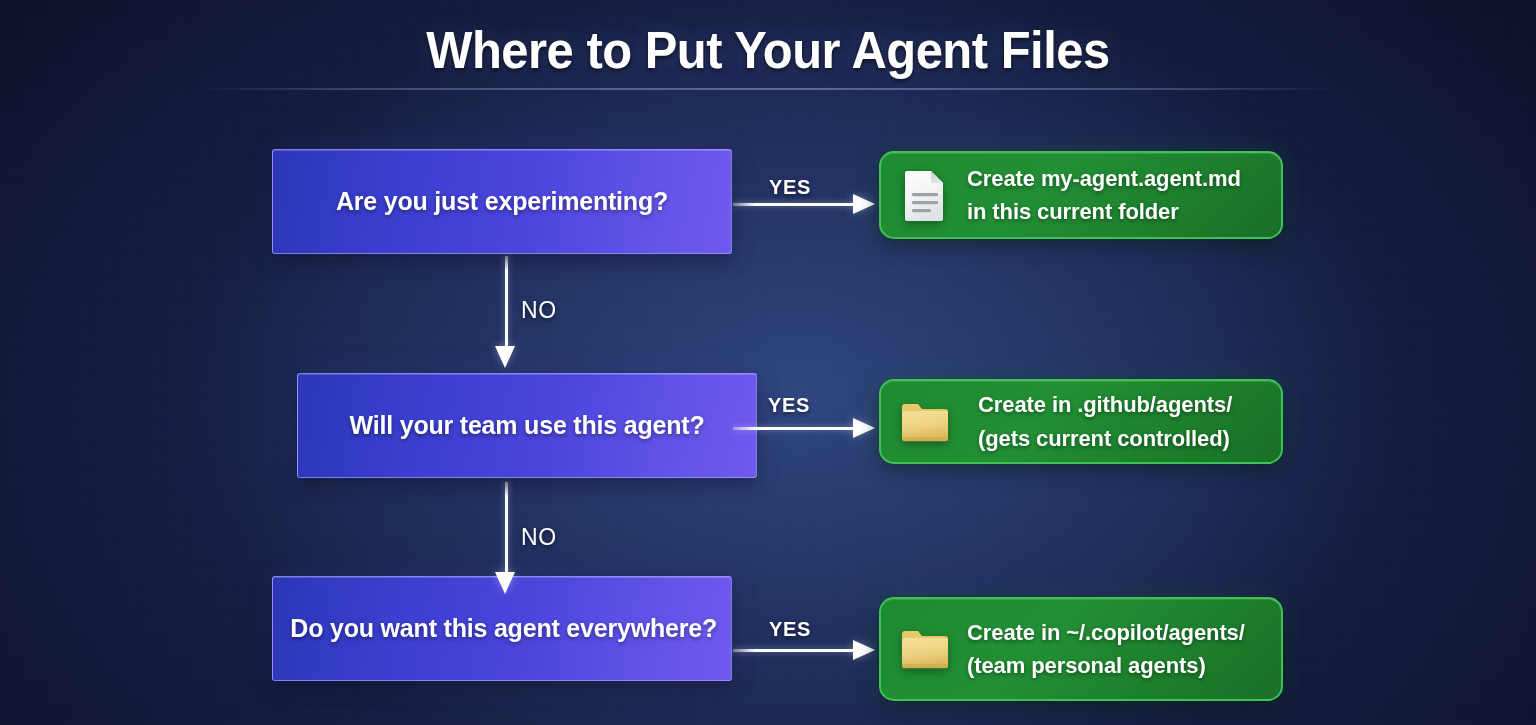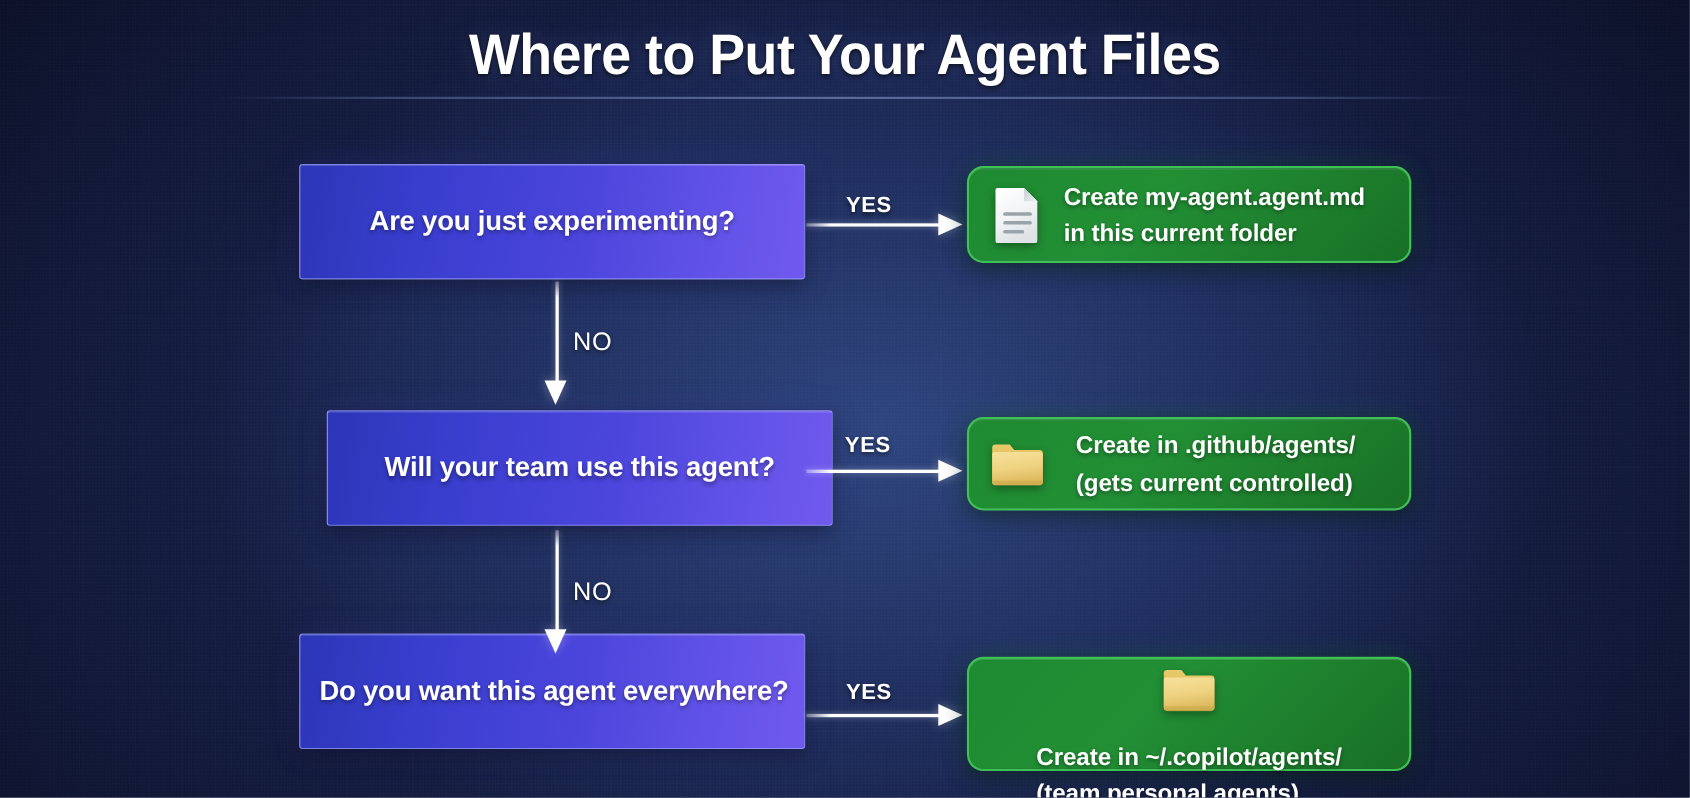--- a/index.html
+++ b/index.html
@@ -109,21 +109,21 @@
       0 6px 20px rgba(0,0,0,0.42),
       0 0 24px rgba(45,180,70,0.20),
       inset 0 1px 0 rgba(255,255,255,0.12);
     display: flex;
     align-items: center;
     gap: 16px;
     padding: 0 18px;
   }
   #out0 { top: 151px; height: 88px; }
   #out1 { top: 379px; height: 85px; gap: 27px; }
-  #out2 { top: 597px; height: 104px; flex-direction: column; }
+  #out2 { top: 597px; height: 104px; }
 
   .outcome-text {
     color: #ffffff;
     font-size: 22px;
     font-weight: 700;
     line-height: 1.52;
     letter-spacing: -0.1px;
     text-shadow: 0 2px 4px rgba(0,0,0,0.40);
   }
   .outcome-text .l2 { display: block; }

